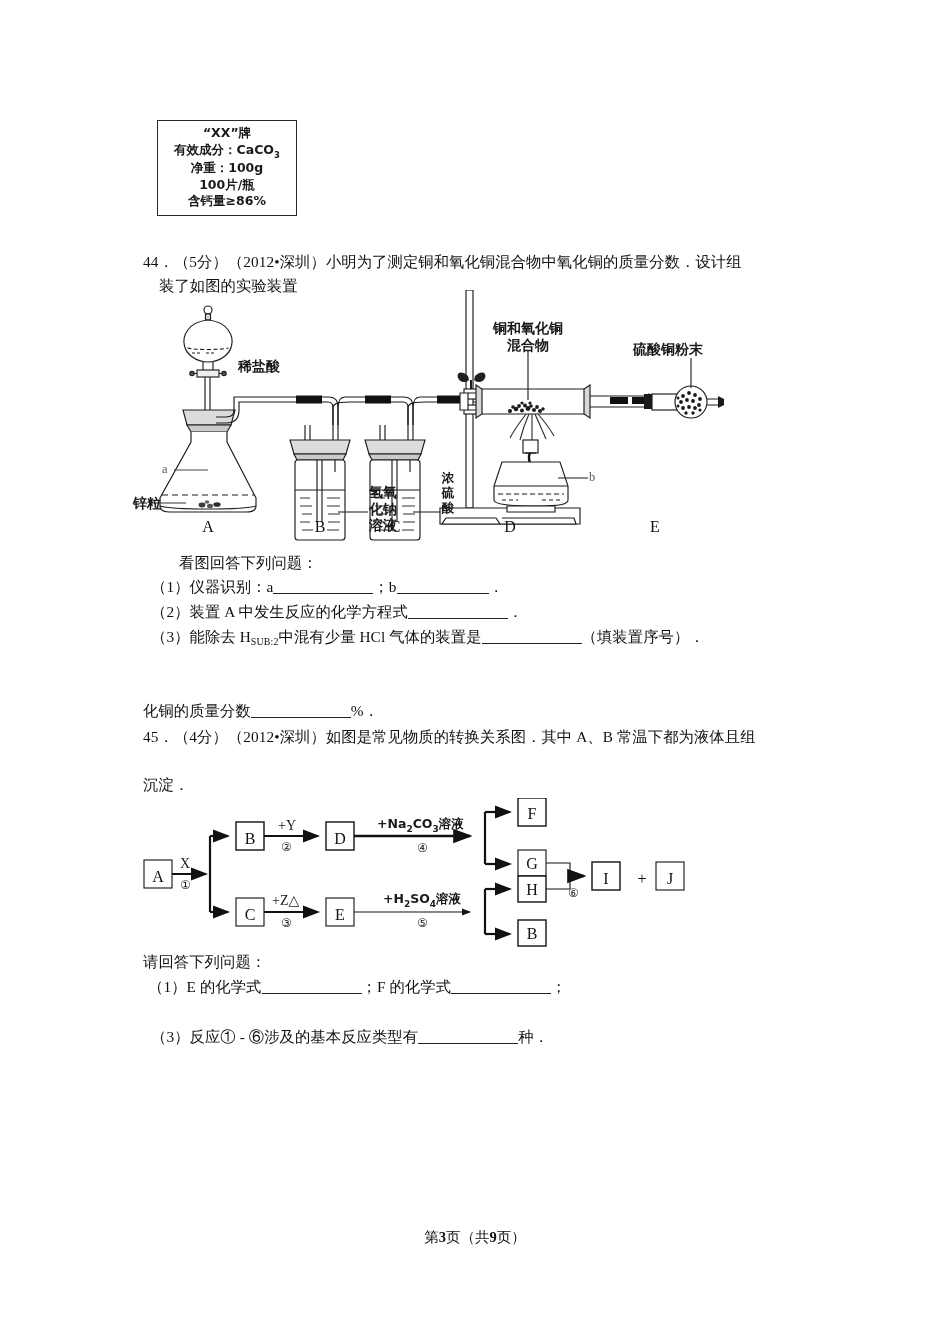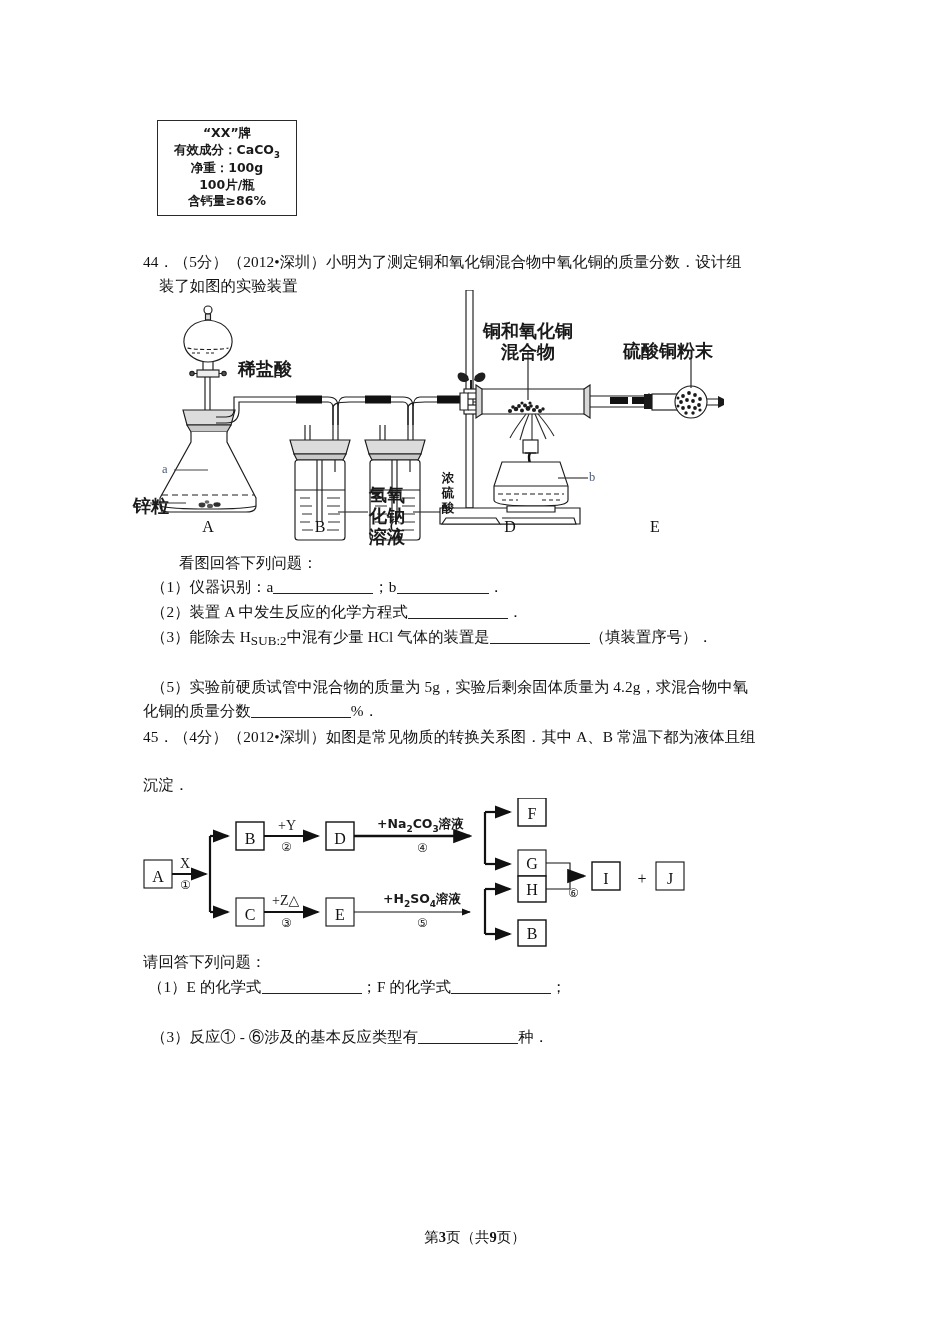--- a/index.html
+++ b/index.html
@@ -46,39 +46,39 @@
     font-size: 15.3px;
     line-height: 24.5px;
     letter-spacing: 0.1px;
     color: #111;
   }
   .blank {
     display: inline-block;
     border-bottom: 1px solid #222;
     vertical-align: -2px;
   }
-  .sub { font-size: 13px; vertical-align: -3px; }
+  .sub { font-size: 10px; vertical-align: -3px; }
 
   
   .apparatus {
     position: absolute;
     left: 150px; top: 290px;
     width: 580px; height: 258px;
   }
   .diagram45 {
     position: absolute;
     left: 140px; top: 798px;
     width: 560px; height: 150px;
   }
 
   .diag-label {
     position: absolute;
     font-family: "DejaVu Sans", sans-serif;
     font-weight: bold;
-    font-size: 18px;
+    font-size: 14px;
     color: #1a1a1a;
     line-height: 1.18;
     text-align: center;
   }
   .vert-label {
     position: absolute;
     font-family: "DejaVu Sans", sans-serif;
     font-weight: bold;
     font-size: 12.5px;
     color: #1a1a1a;
@@ -374,23 +374,20 @@
 
   <div class="q-text" style="left:151px; top:600px;">
     <span>（2）</span><span>装置 A 中发生反应的化学方程式</span><span class="blank" style="width:100px;"></span><span>．</span>
   </div>
 
   <div class="q-text" style="left:151px; top:625px;">
     <span>（3）</span><span>能除去 H</span><span class="sub">SUB:2</span><span>中混有少量 HCl 气体的装置是</span><span class="blank" style="width:100px;"></span><span>（填装置序号）．</span>
   </div>
 
 
-  <div class="q-text" style="left:151px; top:675px;">
-    <span>（5）</span><span>实验前硬质试管中混合物的质量为 5g，实验后剩余固体质量为 4.2g，求混合物中氧</span>
-  </div>
   <div class="q-text" style="left:143px; top:699px;">
     <span>化铜的质量分数</span><span class="blank" style="width:100px;"></span><span>%．</span>
   </div>
 
   <div class="q-text" style="left:143px; top:725px; width:680px;">
     <span>45．</span><span>（4分）</span><span>（2012•深圳）</span><span>如图是常见物质的转换关系图．其中 A、B 常温下都为液体且组</span>
   </div>
   <div class="q-text" style="left:143px; top:773px;">
     <span>沉淀．</span>
   </div>

